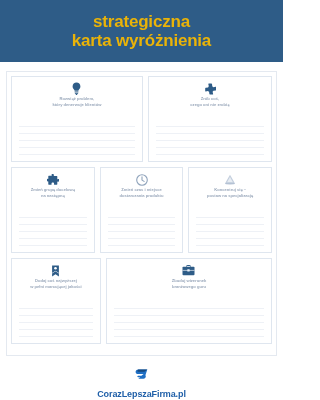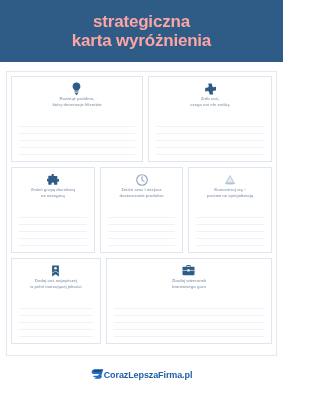--- a/index.html
+++ b/index.html
@@ -20,21 +20,21 @@
   .header {
     height: 62px;
     background: #2e5c87;
     display: flex;
     align-items: center;
     justify-content: center;
     text-align: center;
     padding: 0 10px;
   }
   .header-title {
-    color: #fca5a5;
+    color: #eab308;
     font-size: 17px;
     font-weight: bold;
     line-height: 1.12;
     letter-spacing: -0.2px;
     white-space: pre-line;
   }
 
   
   .sheet {
     position: absolute;
@@ -96,20 +96,22 @@
 
   
   .footer {
     position: absolute;
     left: 0;
     top: 366px;
     width: 283px;
     display: flex;
     align-items: center;
     justify-content: center;
+    gap: 5px;
+    flex-direction: column;
   }
   .footer-logo { display: block; }
   .footer-text {
     color: #1f5fa8;
     font-size: 9px;
     font-weight: bold;
     letter-spacing: -0.1px;
   }
 </style>
 </head>

